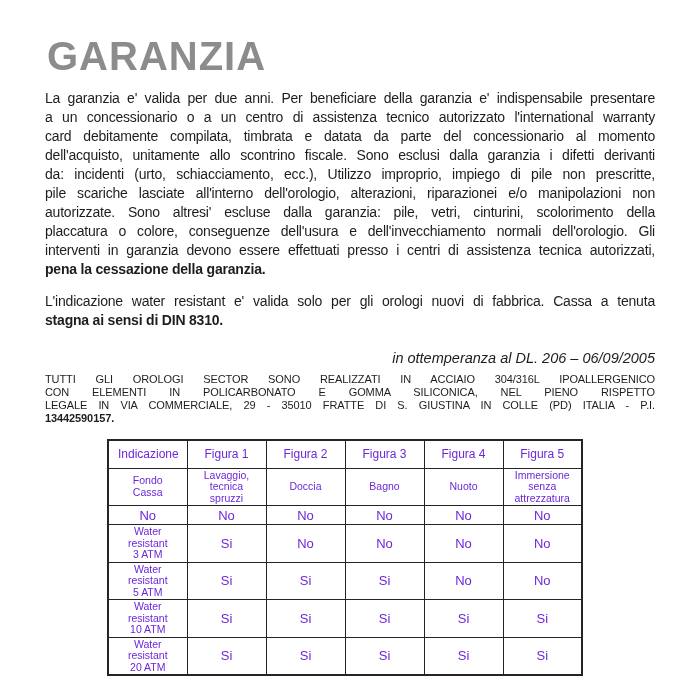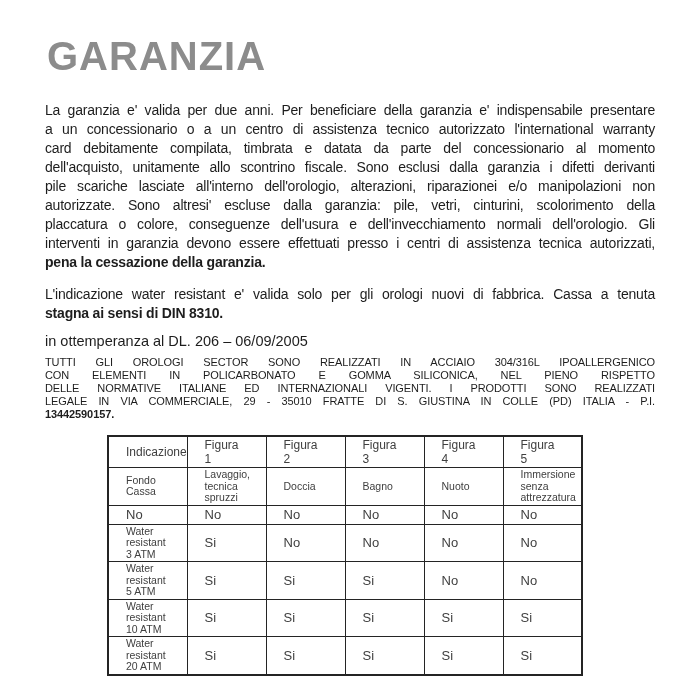--- a/index.html
+++ b/index.html
@@ -23,33 +23,35 @@
     color: #8c8c8c;
     margin-left: 2px;
   }
   .para { width: 610px; }
   .body-text {
     font-size: 14px;
     line-height: 19px;
     letter-spacing: -0.2px;
     color: #1d1d1d;
   }
-  .para-warranty { margin-top: 25px; }
+  .para-warranty { margin-top: 13px; }
   .para-water { margin-top: 13px; }
   .jline {
     text-align: justify;
     text-align-last: justify;
   }
   .jline-last {
     text-align-last: left;
     font-weight: bold;
   }
   .rline {
-    margin-top: 9px;
+    margin-top: 19px;
     width: 610px;
+    text-align: right;
+    font-style: italic;
     font-size: 14.5px;
     line-height: 19px;
     color: #1d1d1d;
   }
   .legal {
     margin-top: 5px;
     font-size: 11px;
     line-height: 13px;
     letter-spacing: -0.1px;
     color: #1d1d1d;
@@ -57,61 +59,62 @@
   .wtable {
     border-collapse: collapse;
     table-layout: fixed;
     width: 476px;
     margin: 14px 0 0 62px;
     border: 2px solid #242424;
   }
   .wtable td {
     border: 1px solid #242424;
     width: 79px;
+    text-align: center;
     vertical-align: middle;
     white-space: pre-line;
-    padding: 1px 17px;
-    color: #404040;
+    padding: 1px 9px;
+    color: #6d28d9;
   }
   .wtable tr td { height: 28px; }
   .wtable tr.row-no td { height: 19px; }
   .wtable tr:last-child td { height: 31px; }
   .wtable td.hd  { font-size: 12px; }
   .wtable td.lbl { font-size: 10.5px; line-height: 11.5px; }
   .wtable td.val { font-size: 13px; }
 </style>
 </head>
 <body>
 
 <div class="doc">
   <h1 class="title">GARANZIA</h1>
 
   <div class="para body-text para-warranty">
       <div class="jline">La garanzia e' valida per due anni. Per beneficiare della garanzia e' indispensabile presentare</div>
       <div class="jline">a un concessionario o a un centro di assistenza tecnico autorizzato l'international warranty</div>
       <div class="jline">card debitamente compilata, timbrata e datata da parte del concessionario al momento</div>
       <div class="jline">dell'acquisto, unitamente allo scontrino fiscale. Sono esclusi dalla garanzia i difetti derivanti</div>
+      <div class="jline">da: incidenti (urto, schiacciamento, ecc.), Utilizzo improprio, impiego di pile non prescritte,</div>
       <div class="jline">pile scariche lasciate all'interno dell'orologio, alterazioni, riparazionei e/o manipolazioni non</div>
       <div class="jline">autorizzate. Sono altresi' escluse dalla garanzia: pile, vetri, cinturini, scolorimento della</div>
       <div class="jline">placcatura o colore, conseguenze dell'usura e dell'invecchiamento normali dell'orologio. Gli</div>
       <div class="jline">interventi in garanzia devono essere effettuati presso i centri di assistenza tecnica autorizzati,</div>
       <div class="jline jline-last">pena la cessazione della garanzia.</div>
     </div>
 
   <div class="para body-text para-water">
       <div class="jline">L'indicazione water resistant e' valida solo per gli orologi nuovi di fabbrica. Cassa a tenuta</div>
       <div class="jline jline-last">stagna ai sensi di DIN 8310.</div>
     </div>
 
   <div class="rline">in ottemperanza al DL. 206 – 06/09/2005</div>
 
   <div class="para legal">
       <div class="jline">TUTTI GLI OROLOGI SECTOR SONO REALIZZATI IN ACCIAIO 304/316L IPOALLERGENICO</div>
       <div class="jline">CON ELEMENTI IN POLICARBONATO E GOMMA SILICONICA, NEL PIENO RISPETTO</div>
-      <div class="jline">DELLE NORMATIVE ITALIANE ED INTERNAZIONALI VIGENTI. I PRODOTTI SONO REALIZZATI</div>
       <div class="jline">LEGALE IN VIA COMMERCIALE, 29 - 35010 FRATTE DI S. GIUSTINA IN COLLE (PD) ITALIA - P.I.</div>
       <div class="jline jline-last">13442590157.</div>
     </div>
 
   <table class="wtable">
     <tbody>
         <tr>
           <td class="hd">Indicazione</td>
           <td class="hd">Figura 1</td>
           <td class="hd">Figura 2</td>

